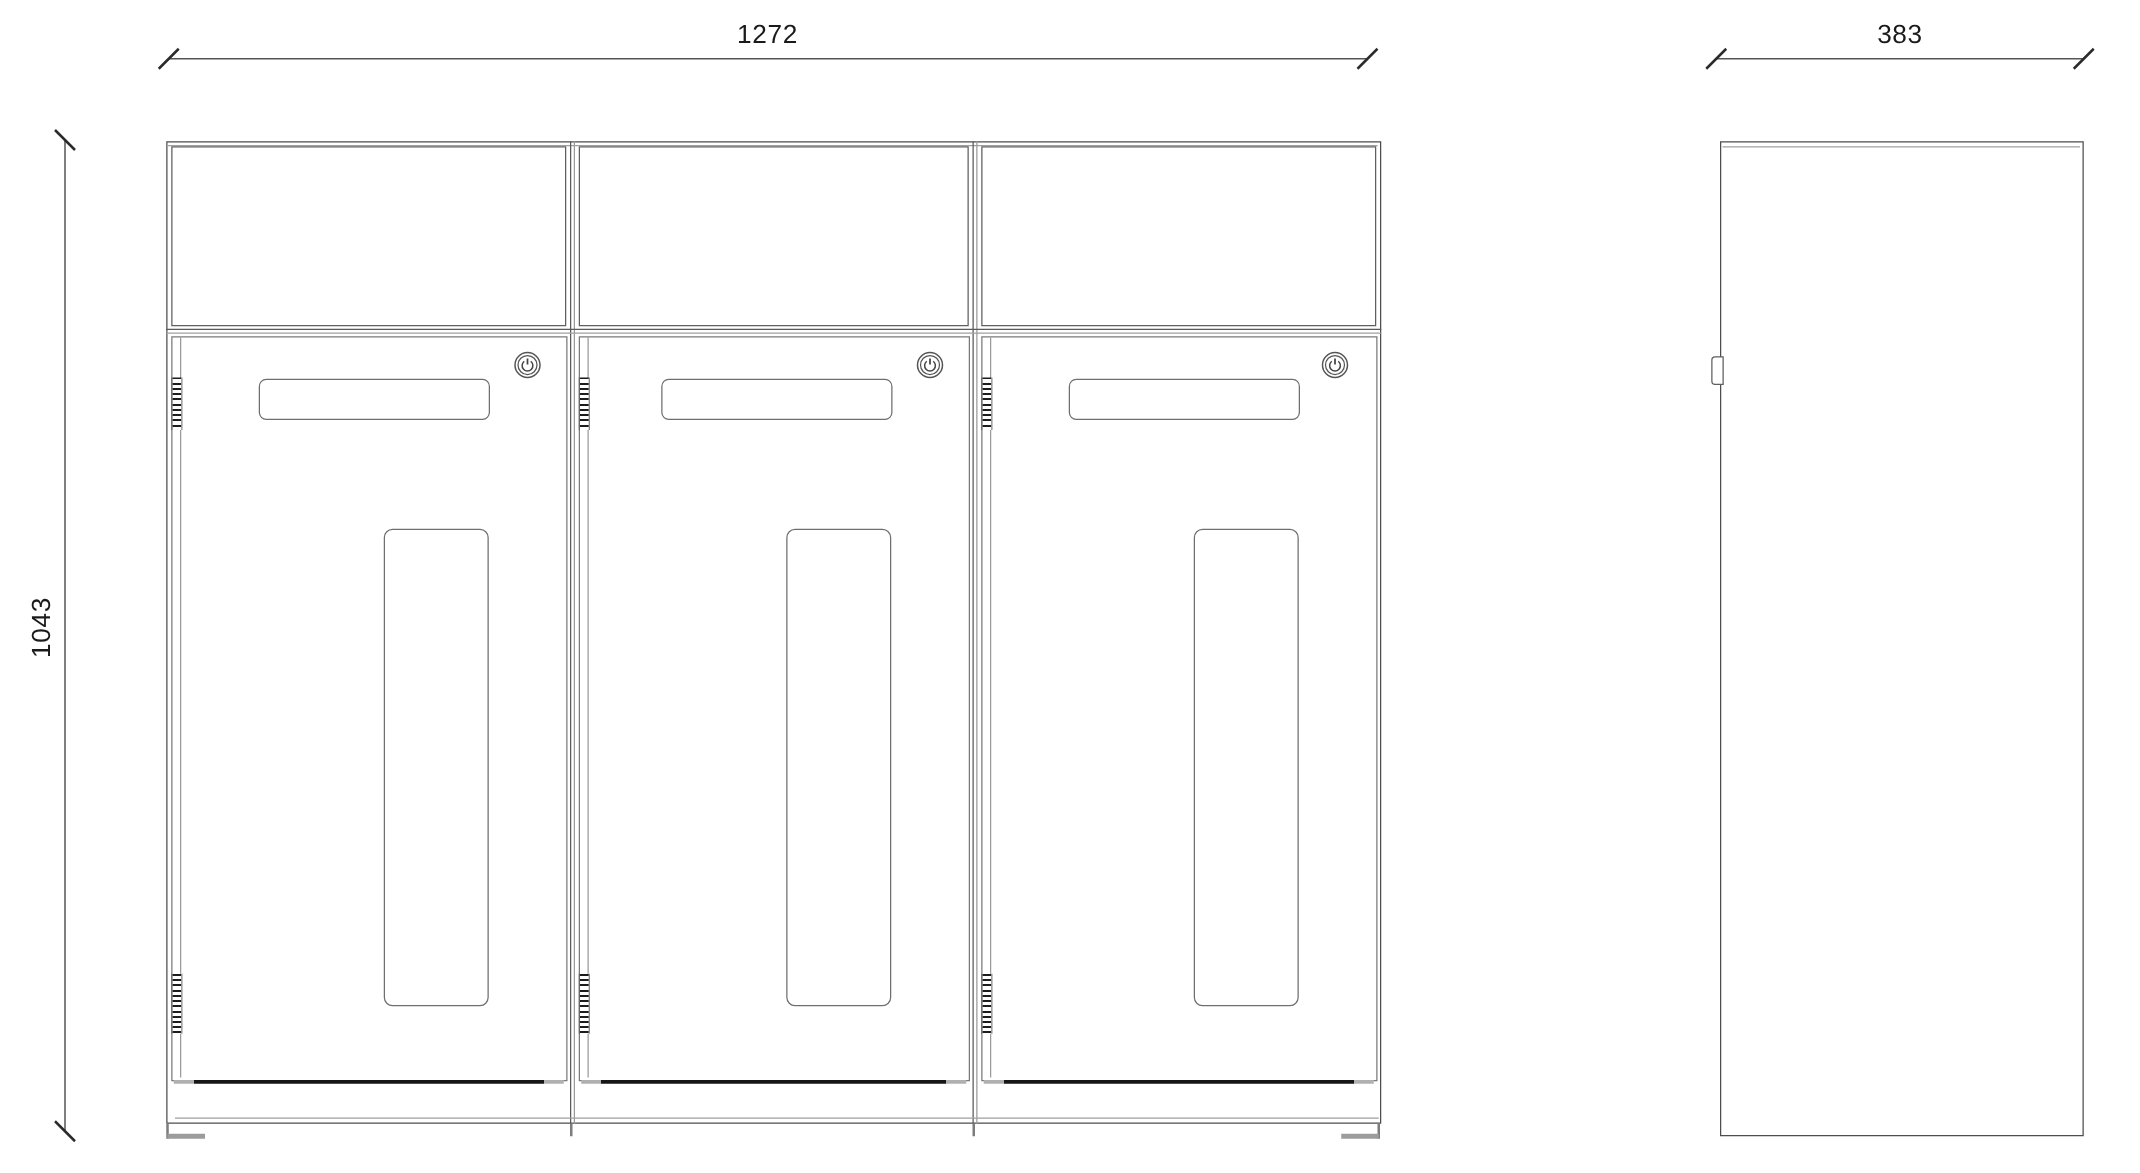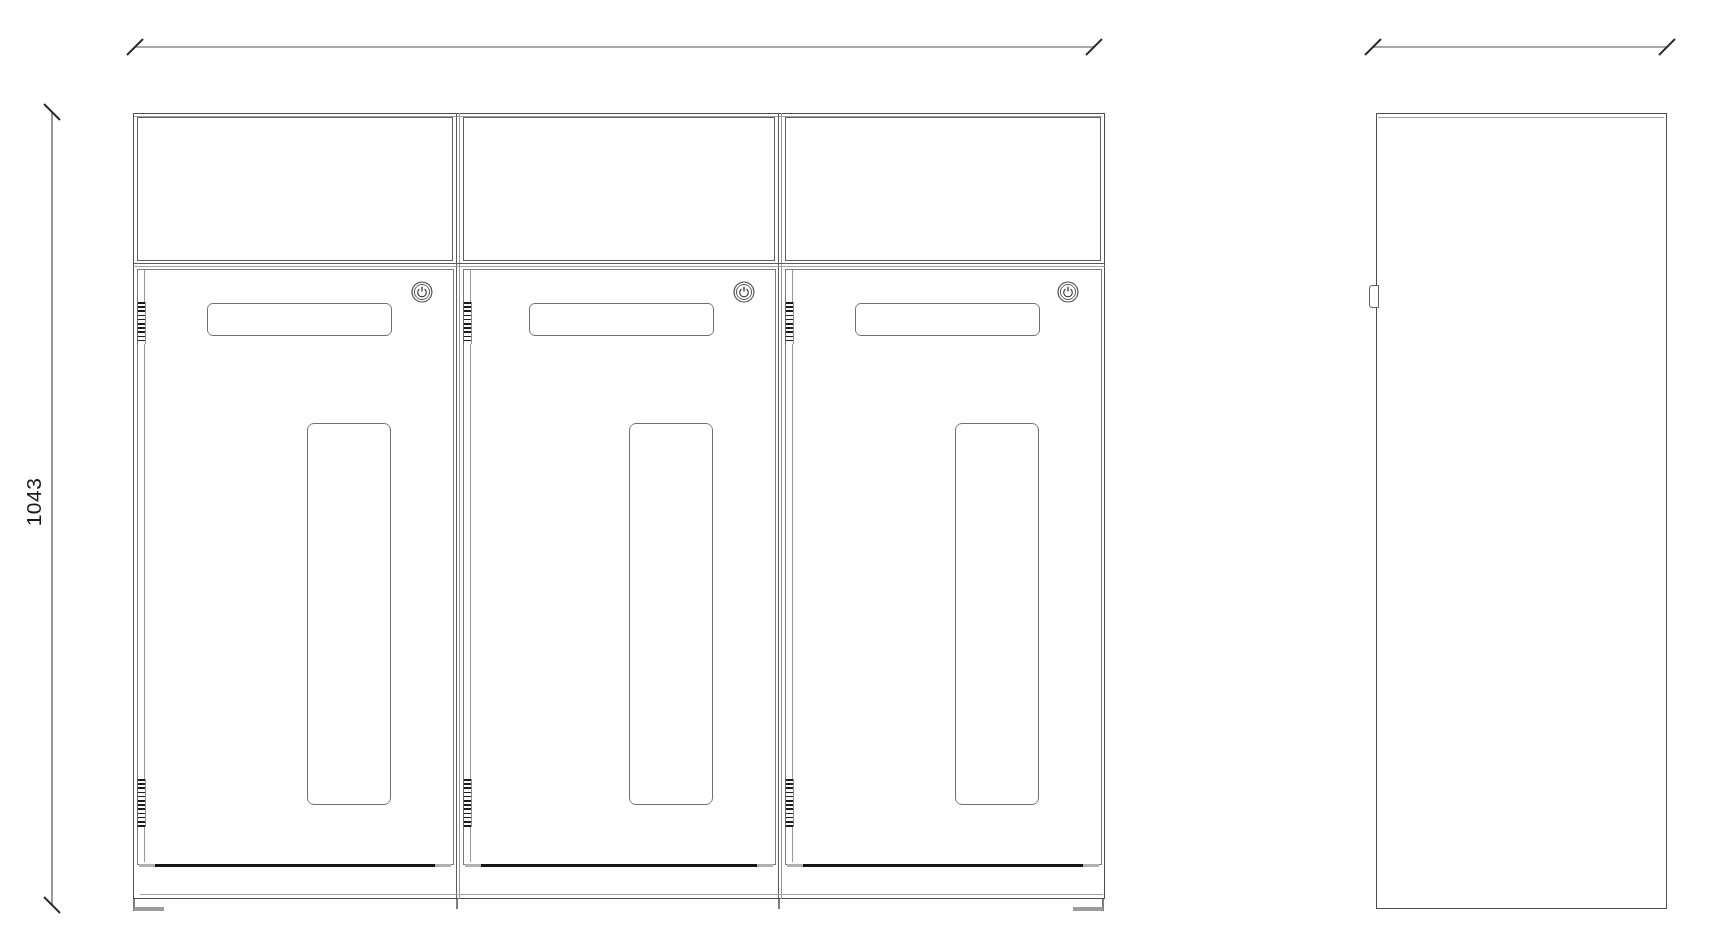--- a/index.html
+++ b/index.html
@@ -27,26 +27,28 @@
 </head>
 <body>
 
 <div id="canvas">
 
   <svg style="left:120px;top:34px;" width="990" height="26">
     <line x1="15" y1="13" x2="974" y2="13" stroke="#555" stroke-width="1.2"></line>
     <line x1="7" y1="21" x2="23" y2="5" stroke="#2a2a2a" stroke-width="2"></line>
     <line x1="966" y1="21" x2="982" y2="5" stroke="#2a2a2a" stroke-width="2"></line>
   </svg>
+  <div class="dim-label" style="left:133px;top:16px;width:962px;">1272</div>
 
   <svg style="left:1362px;top:34px;" width="320" height="26">
     <line x1="11" y1="13" x2="305" y2="13" stroke="#555" stroke-width="1.2"></line>
     <line x1="3" y1="21" x2="19" y2="5" stroke="#2a2a2a" stroke-width="2"></line>
     <line x1="297" y1="21" x2="313" y2="5" stroke="#2a2a2a" stroke-width="2"></line>
   </svg>
+  <div class="dim-label" style="left:1373px;top:16px;width:294px;">383</div>
 
   <svg style="left:38px;top:100px;" width="28" height="820">
     <line x1="14" y1="12" x2="14" y2="805" stroke="#555" stroke-width="1.2"></line>
     <line x1="6" y1="4" x2="22" y2="20" stroke="#2a2a2a" stroke-width="2"></line>
     <line x1="6" y1="797" x2="22" y2="813" stroke="#2a2a2a" stroke-width="2"></line>
   </svg>
   <div class="dim-label" style="left:-28px;top:490px;width:124px;height:24px;transform:rotate(-90deg);">1043</div>
 
   <div class="frame" style="left:133px;top:113px;width:970px;height:784px;"></div>
   <div class="hline light" style="left:134px;top:116px;width:968px;"></div>

